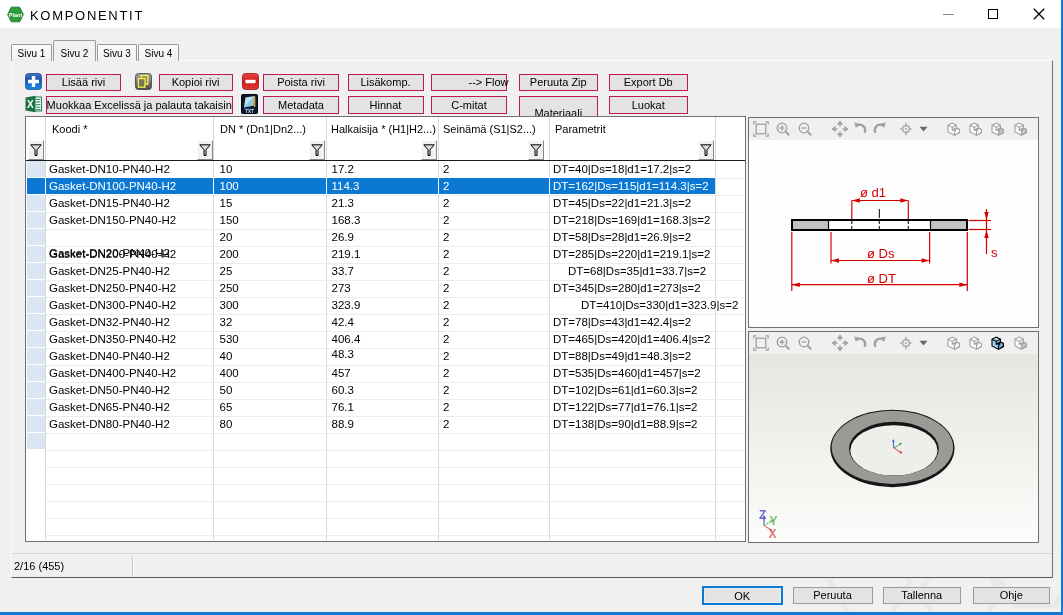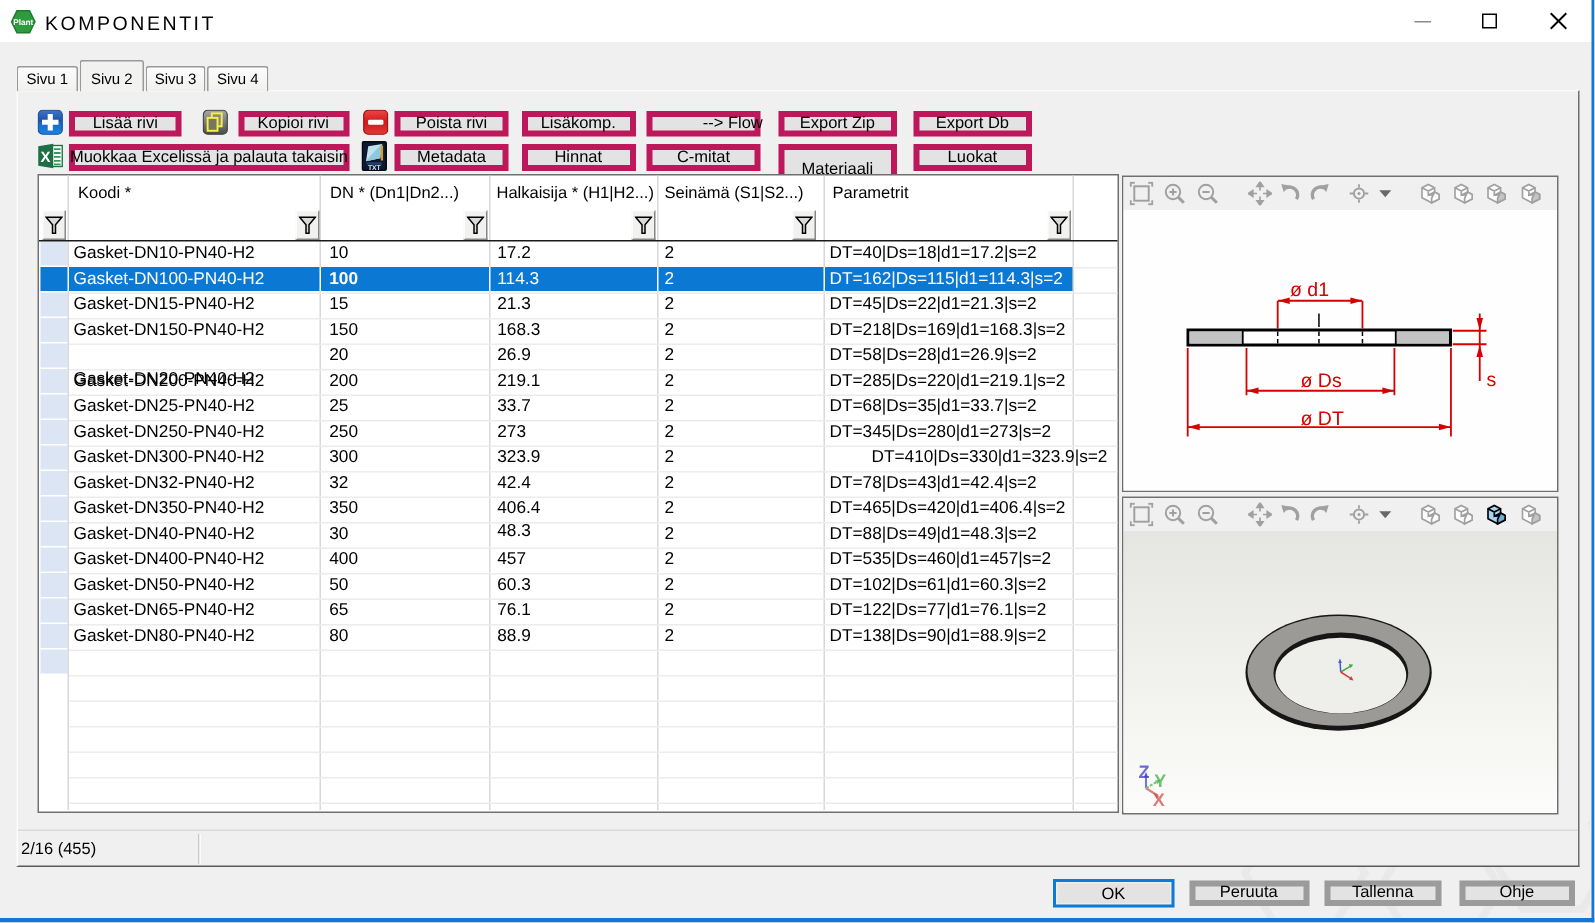--- a/index.html
+++ b/index.html
@@ -1,17 +1,17 @@
 <!DOCTYPE html>
 <html><head><meta charset="utf-8"><style>
 html,body{margin:0;padding:0;}
 body{width:1063px;height:615px;position:relative;background:#f0f0f0;overflow:hidden;
  font-family:"Liberation Sans",sans-serif;}
 .ab{position:absolute;}
-.btn{position:absolute;background:#e3e3e3;border:4px solid #be185d;font-size:11px;color:#000;
+.btn{position:absolute;background:#e3e3e3;border:1px solid #be185d;font-size:11px;color:#000;
  display:flex;align-items:center;justify-content:center;line-height:1;box-sizing:border-box;white-space:nowrap;}
 .tab{position:absolute;border:1px solid #9a9a9a;border-bottom:none;border-radius:2px 2px 0 0;
  background:linear-gradient(#fcfcfc,#f0f0ef);font-size:10px;color:#000;display:flex;align-items:flex-end;justify-content:center;box-sizing:border-box;padding-bottom:2px;}
 .fun{position:absolute;width:16px;height:20px;background:#f1f1f0;border-top:1px solid #fdfdfd;border-left:1px solid #fdfdfd;
  border-right:1px solid #888;border-bottom:1px solid #888;box-sizing:border-box;}
 .rowtext{position:absolute;font-size:11.5px;color:#000;white-space:pre;}
 .htext{position:absolute;font-size:11px;color:#000;white-space:pre;}
 
 </style></head><body>
 <div class="ab" style="left:0;top:0;width:1063px;height:28px;background:#ffffff;"></div>
@@ -72,21 +72,21 @@
         <stop offset="0.5" stop-color="#d01818"></stop>
         <stop offset="1" stop-color="#e23a3a"></stop>
       </linearGradient>
     </defs>
 <rect x="0.5" y="0.5" width="16" height="16" rx="3" fill="url(#bg3)" stroke="#9c1010" stroke-width="0.8"></rect>
 <rect x="3.4" y="6.8" width="10.2" height="3.4" rx="0.8" fill="#fff"></rect>
   </svg>
 <div class="btn" style="left:263px;top:74px;width:76px;height:17px;font-size:11px;">Poista rivi</div>
 <div class="btn" style="left:347.5px;top:74px;width:76px;height:17px;font-size:11px;">Lisäkomp.</div>
 <div class="btn" style="left:431px;top:74px;width:76px;height:17px;font-size:11px;padding-left:39px;">--&gt; Flow</div>
-<div class="btn" style="left:518.5px;top:74px;width:79.5px;height:17px;font-size:11px;">Export Zip</div>
+<div class="btn" style="left:518.5px;top:74px;width:79.5px;height:17px;font-size:11px;">Peruuta Zip</div>
 <div class="btn" style="left:608.5px;top:74px;width:79.5px;height:17px;font-size:11px;">Export Db</div>
 <svg class="ab" style="left:25px;top:95px;" width="17" height="18" viewBox="0 0 17 18">
 <rect x="9.5" y="2" width="7" height="14" fill="#fff" stroke="#1d7044" stroke-width="0.9"></rect>
 <g stroke="#2e9c58" stroke-width="1.2">
 <line x1="11" y1="4.4" x2="15.4" y2="4.4"></line>
       <line x1="11" y1="7" x2="15.4" y2="7"></line>
 <line x1="11" y1="9.6" x2="15.4" y2="9.6"></line>
       <line x1="11" y1="12.2" x2="15.4" y2="12.2"></line>
       <line x1="11" y1="14.6" x2="15.4" y2="14.6"></line>
     </g>
@@ -189,21 +189,21 @@
 <div class="rowtext" style="left:331.5px;top:162.5px;color:#000;">17.2</div>
 <div class="rowtext" style="left:443px;top:162.5px;color:#000;">2</div>
 <div class="rowtext" style="left:553px;top:162.5px;color:#000;">DT=40|Ds=18|d1=17.2|s=2</div>
 <div class="ab" style="left:27px;top:178px;width:688px;height:16px;background:#0b79d3;"></div>
 <div class="ab" style="left:44.5px;top:178px;width:1px;height:16px;background:#fff;"></div>
 <div class="ab" style="left:213px;top:178px;width:1px;height:16px;background:#fff;"></div>
 <div class="ab" style="left:325.5px;top:178px;width:1px;height:16px;background:#fff;"></div>
 <div class="ab" style="left:437.5px;top:178px;width:1px;height:16px;background:#fff;"></div>
 <div class="ab" style="left:548.5px;top:178px;width:1px;height:16px;background:#fff;"></div>
 <div class="rowtext" style="left:49px;top:179.5px;color:#fff;">Gasket-DN100-PN40-H2</div>
-<div class="rowtext" style="left:219.5px;top:179.5px;color:#fff;font-weight:bold;">100</div>
+<div class="rowtext" style="left:219.5px;top:179.5px;color:#fff;">100</div>
 <div class="rowtext" style="left:331.5px;top:179.5px;color:#fff;">114.3</div>
 <div class="rowtext" style="left:443px;top:179.5px;color:#fff;">2</div>
 <div class="rowtext" style="left:553px;top:179.5px;color:#fff;">DT=162|Ds=115|d1=114.3|s=2</div>
 <div class="rowtext" style="left:49px;top:196.5px;color:#000;">Gasket-DN15-PN40-H2</div>
 <div class="rowtext" style="left:219.5px;top:196.5px;color:#000;">15</div>
 <div class="rowtext" style="left:331.5px;top:196.5px;color:#000;">21.3</div>
 <div class="rowtext" style="left:443px;top:196.5px;color:#000;">2</div>
 <div class="rowtext" style="left:553px;top:196.5px;color:#000;">DT=45|Ds=22|d1=21.3|s=2</div>
 <div class="rowtext" style="left:49px;top:213.5px;color:#000;">Gasket-DN150-PN40-H2</div>
 <div class="rowtext" style="left:219.5px;top:213.5px;color:#000;">150</div>
@@ -217,43 +217,43 @@
 <div class="rowtext" style="left:553px;top:230.5px;color:#000;">DT=58|Ds=28|d1=26.9|s=2</div>
 <div class="rowtext" style="left:49px;top:247.5px;color:#000;">Gasket-DN200-PN40-H2</div>
 <div class="rowtext" style="left:219.5px;top:247.5px;color:#000;">200</div>
 <div class="rowtext" style="left:331.5px;top:247.5px;color:#000;">219.1</div>
 <div class="rowtext" style="left:443px;top:247.5px;color:#000;">2</div>
 <div class="rowtext" style="left:553px;top:247.5px;color:#000;">DT=285|Ds=220|d1=219.1|s=2</div>
 <div class="rowtext" style="left:49px;top:264.5px;color:#000;">Gasket-DN25-PN40-H2</div>
 <div class="rowtext" style="left:219.5px;top:264.5px;color:#000;">25</div>
 <div class="rowtext" style="left:331.5px;top:264.5px;color:#000;">33.7</div>
 <div class="rowtext" style="left:443px;top:264.5px;color:#000;">2</div>
-<div class="rowtext" style="left:553px;top:264.5px;color:#000;">DT=68|Ds=35|d1=33.7|s=2</div>
+<div class="rowtext" style="left:568px;top:264.5px;color:#000;">DT=68|Ds=35|d1=33.7|s=2</div>
 <div class="rowtext" style="left:49px;top:281.5px;color:#000;">Gasket-DN250-PN40-H2</div>
 <div class="rowtext" style="left:219.5px;top:281.5px;color:#000;">250</div>
 <div class="rowtext" style="left:331.5px;top:281.5px;color:#000;">273</div>
 <div class="rowtext" style="left:443px;top:281.5px;color:#000;">2</div>
 <div class="rowtext" style="left:553px;top:281.5px;color:#000;">DT=345|Ds=280|d1=273|s=2</div>
 <div class="rowtext" style="left:49px;top:298.5px;color:#000;">Gasket-DN300-PN40-H2</div>
 <div class="rowtext" style="left:219.5px;top:298.5px;color:#000;">300</div>
 <div class="rowtext" style="left:331.5px;top:298.5px;color:#000;">323.9</div>
 <div class="rowtext" style="left:443px;top:298.5px;color:#000;">2</div>
 <div class="rowtext" style="left:553px;top:298.5px;color:#000;margin-left:28px;">DT=410|Ds=330|d1=323.9|s=2</div>
 <div class="rowtext" style="left:49px;top:315.5px;color:#000;">Gasket-DN32-PN40-H2</div>
 <div class="rowtext" style="left:219.5px;top:315.5px;color:#000;">32</div>
 <div class="rowtext" style="left:331.5px;top:315.5px;color:#000;">42.4</div>
 <div class="rowtext" style="left:443px;top:315.5px;color:#000;">2</div>
 <div class="rowtext" style="left:553px;top:315.5px;color:#000;">DT=78|Ds=43|d1=42.4|s=2</div>
 <div class="rowtext" style="left:49px;top:332.5px;color:#000;">Gasket-DN350-PN40-H2</div>
-<div class="rowtext" style="left:219.5px;top:332.5px;color:#000;">350</div>
+<div class="rowtext" style="left:219.5px;top:332.5px;color:#000;">530</div>
 <div class="rowtext" style="left:331.5px;top:332.5px;color:#000;">406.4</div>
 <div class="rowtext" style="left:443px;top:332.5px;color:#000;">2</div>
 <div class="rowtext" style="left:553px;top:332.5px;color:#000;">DT=465|Ds=420|d1=406.4|s=2</div>
 <div class="rowtext" style="left:49px;top:349.5px;color:#000;">Gasket-DN40-PN40-H2</div>
-<div class="rowtext" style="left:219.5px;top:349.5px;color:#000;">30</div>
+<div class="rowtext" style="left:219.5px;top:349.5px;color:#000;">40</div>
 <div class="rowtext" style="left:331.5px;top:348px;color:#000;">48.3</div>
 <div class="rowtext" style="left:443px;top:349.5px;color:#000;">2</div>
 <div class="rowtext" style="left:553px;top:349.5px;color:#000;">DT=88|Ds=49|d1=48.3|s=2</div>
 <div class="rowtext" style="left:49px;top:366.5px;color:#000;">Gasket-DN400-PN40-H2</div>
 <div class="rowtext" style="left:219.5px;top:366.5px;color:#000;">400</div>
 <div class="rowtext" style="left:331.5px;top:366.5px;color:#000;">457</div>
 <div class="rowtext" style="left:443px;top:366.5px;color:#000;">2</div>
 <div class="rowtext" style="left:553px;top:366.5px;color:#000;">DT=535|Ds=460|d1=457|s=2</div>
 <div class="rowtext" style="left:49px;top:383.5px;color:#000;">Gasket-DN50-PN40-H2</div>
 <div class="rowtext" style="left:219.5px;top:383.5px;color:#000;">50</div>

